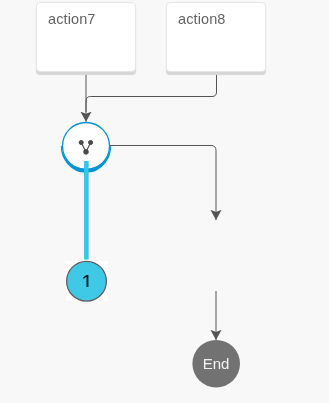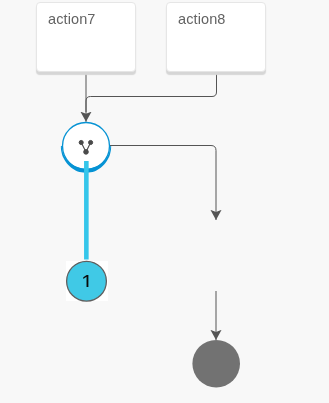--- a/index.html
+++ b/index.html
@@ -65,14 +65,15 @@
         </clipPath>
     </defs>
     <g clip-path="url(#digitClip)">
       <text x="87.2" y="288.6" font-family="Liberation Sans, sans-serif" font-size="21" fill="#0a0a0a" text-anchor="middle">1</text>
     </g>
   </svg>
 
   <svg class="layer">
     <circle cx="216.2" cy="363.7" r="23.8" fill="#727272"></circle>
   </svg>
+  <div class="end-txt" style="left:192px;top:355px;width:48px;">End</div>
 
 </div>
 
 </body></html>

